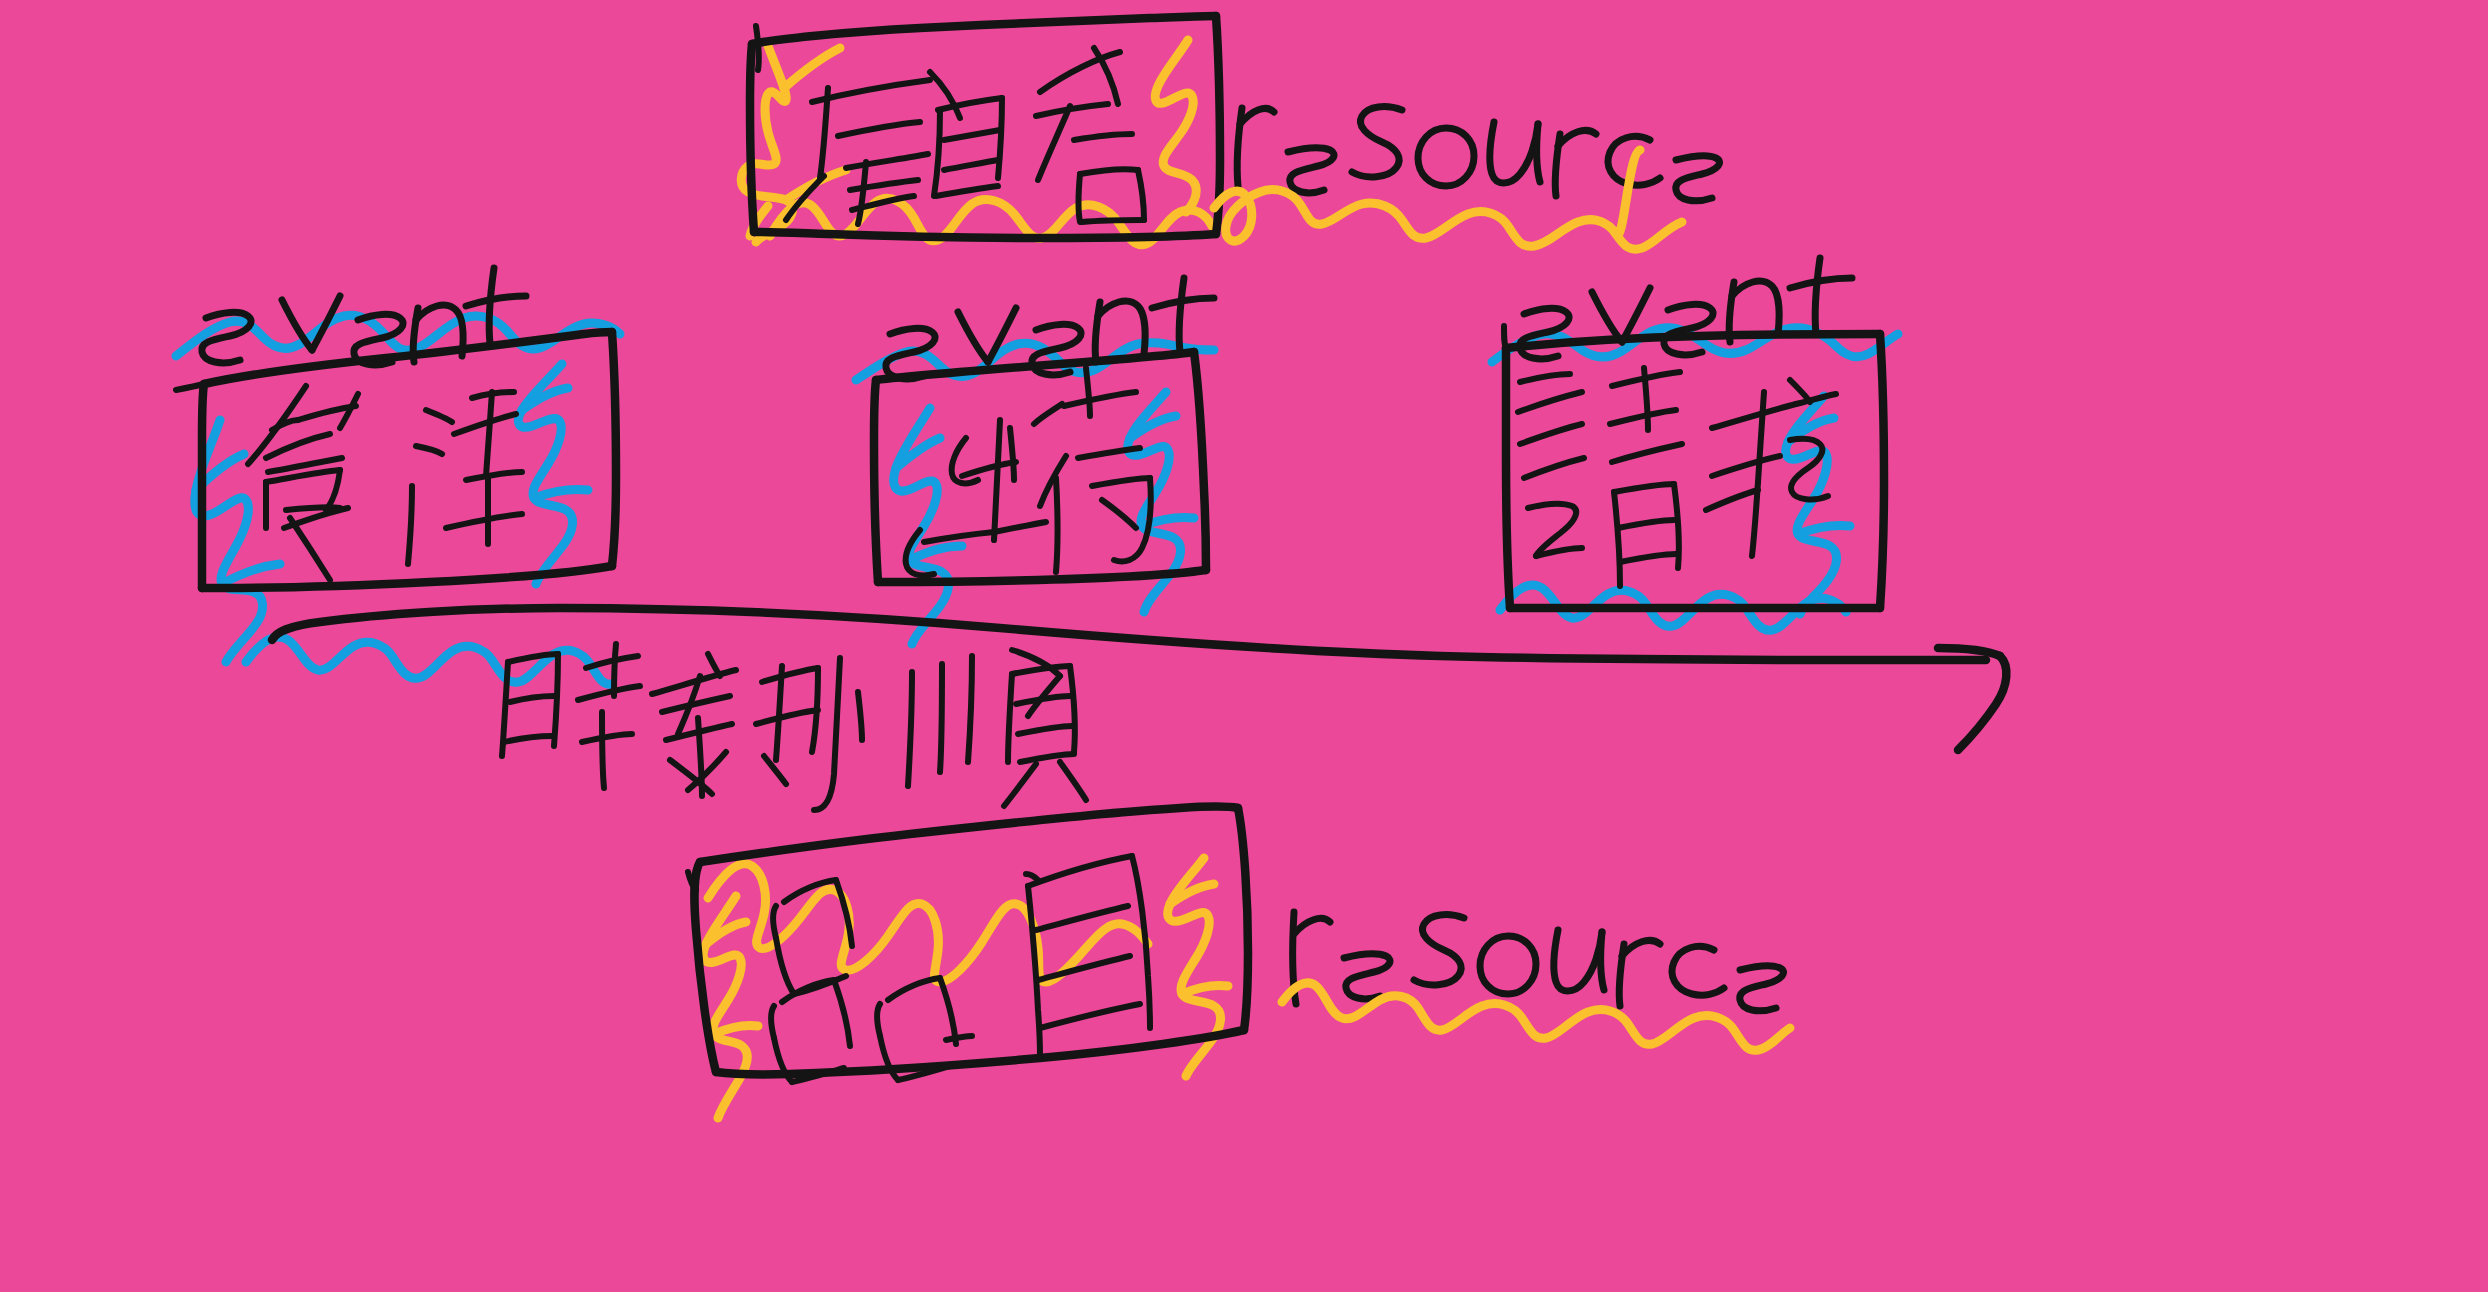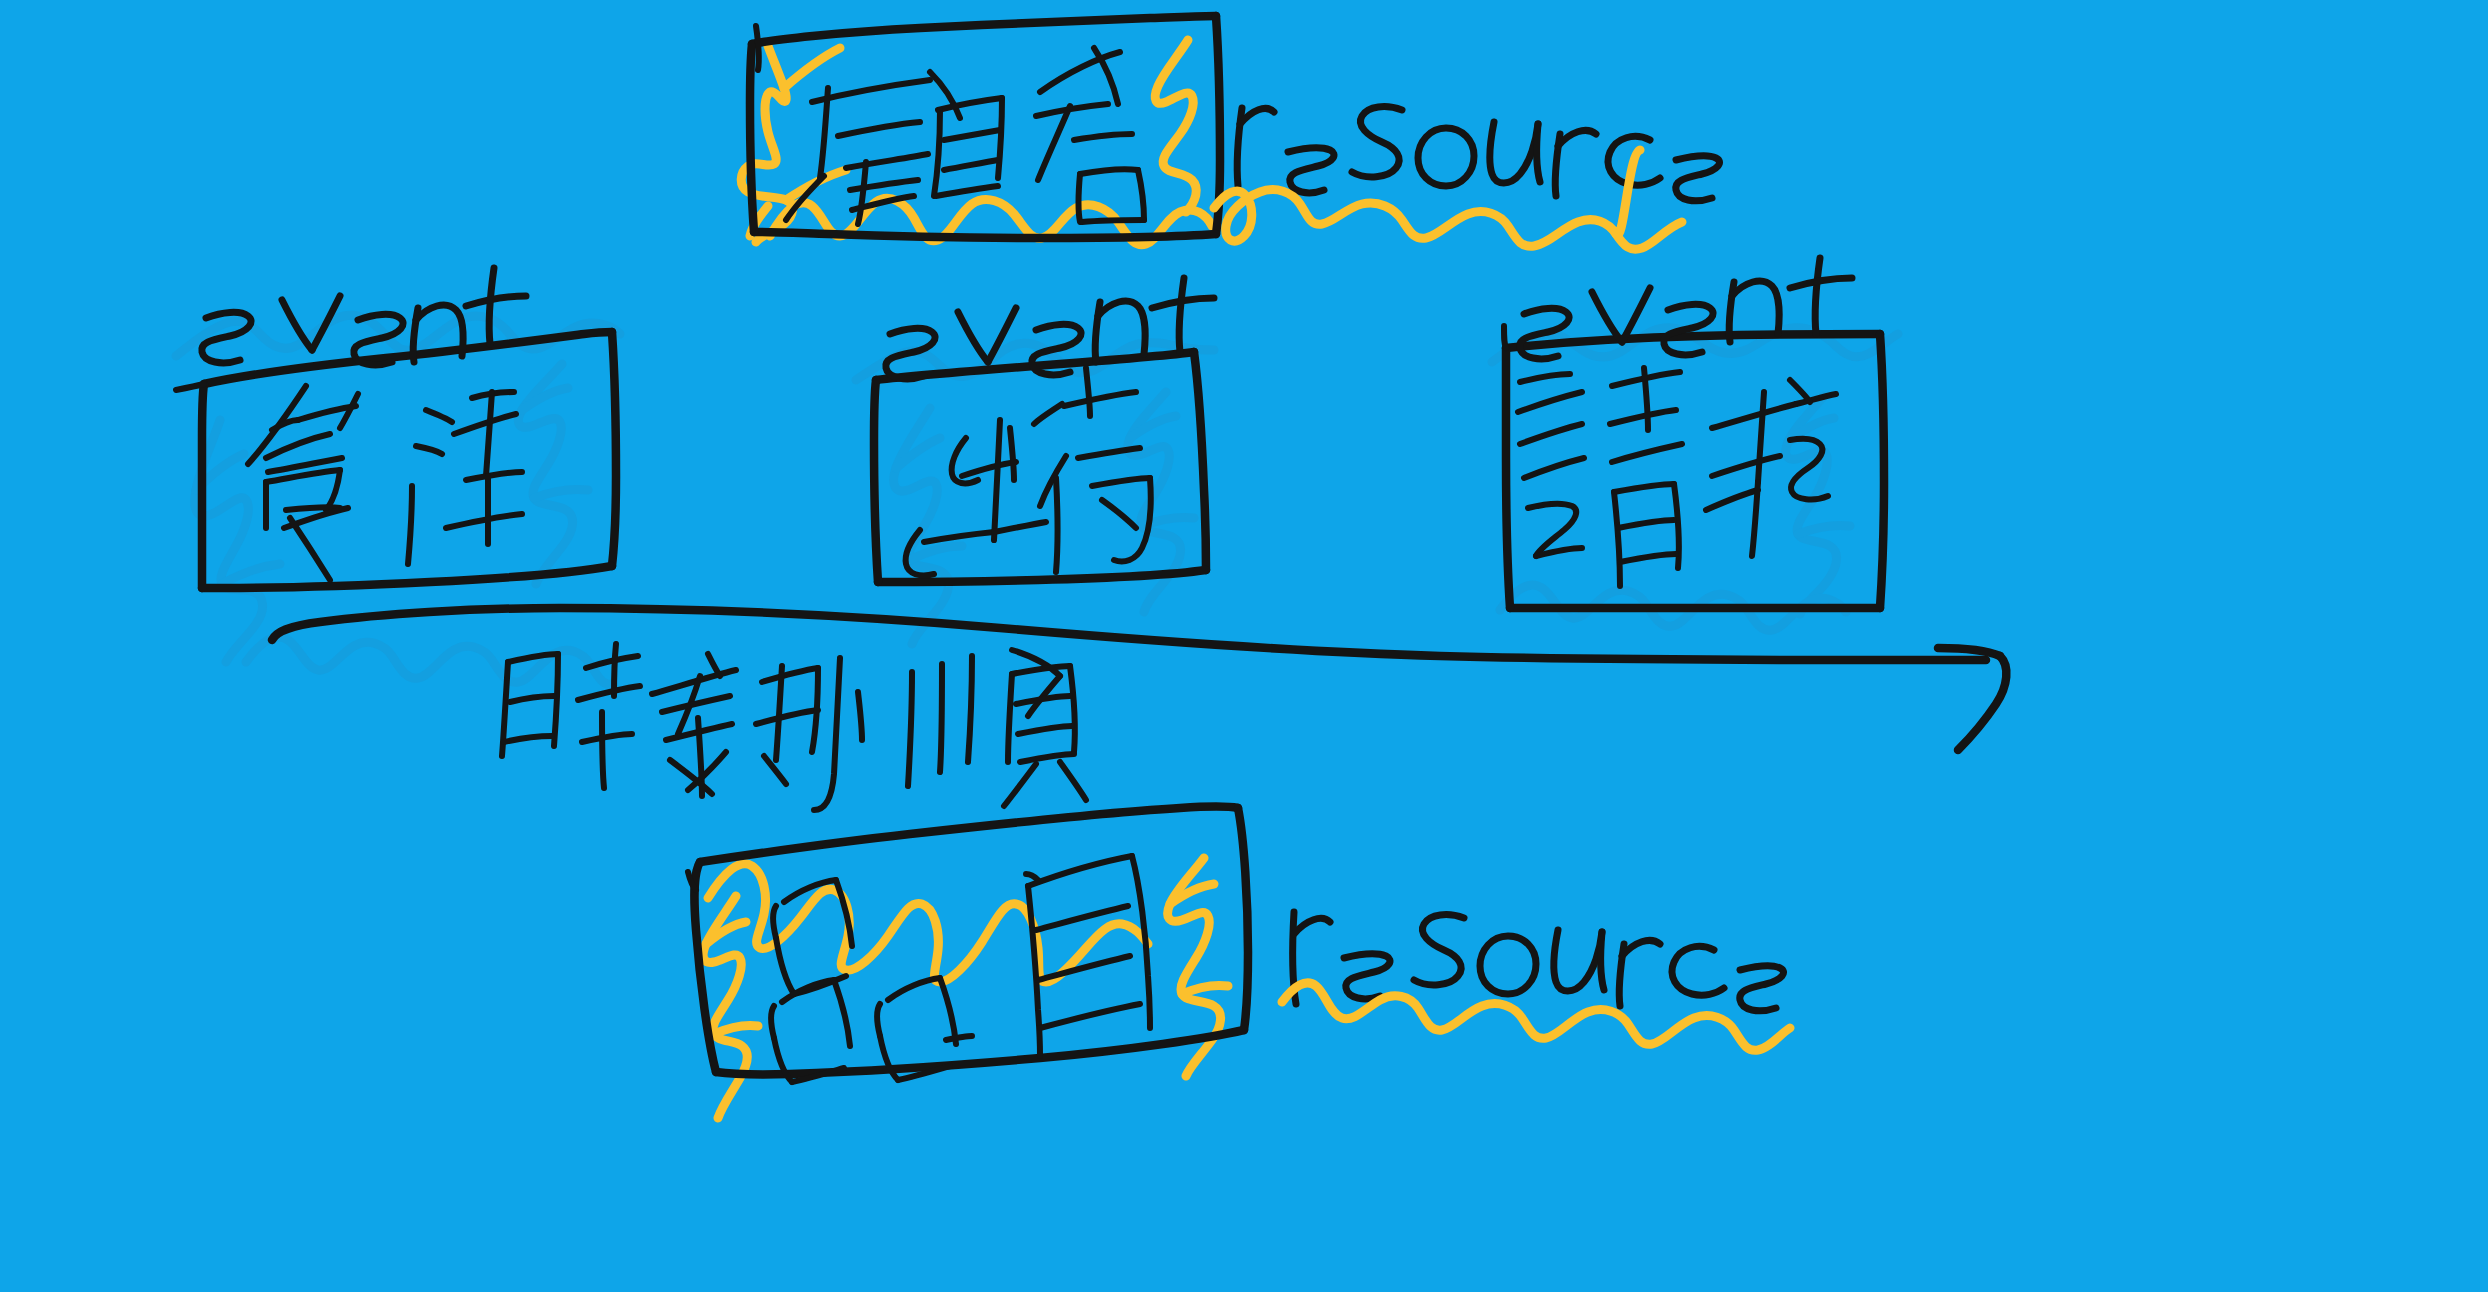--- a/index.html
+++ b/index.html
@@ -11,21 +11,21 @@
   body {
     width: 2488px;
     height: 1292px;
     overflow: hidden;
     font-family: "Liberation Sans", sans-serif;
   }
   #canvas-root {
     position: relative;
     width: 2488px;
     height: 1292px;
-    background: #0ea5e9;
+    background: #ec4899;
   }
   #sketch-svg {
     position: absolute;
     left: 0;
     top: 0;
     width: 2488px;
     height: 1292px;
     display: block;
   }
   

